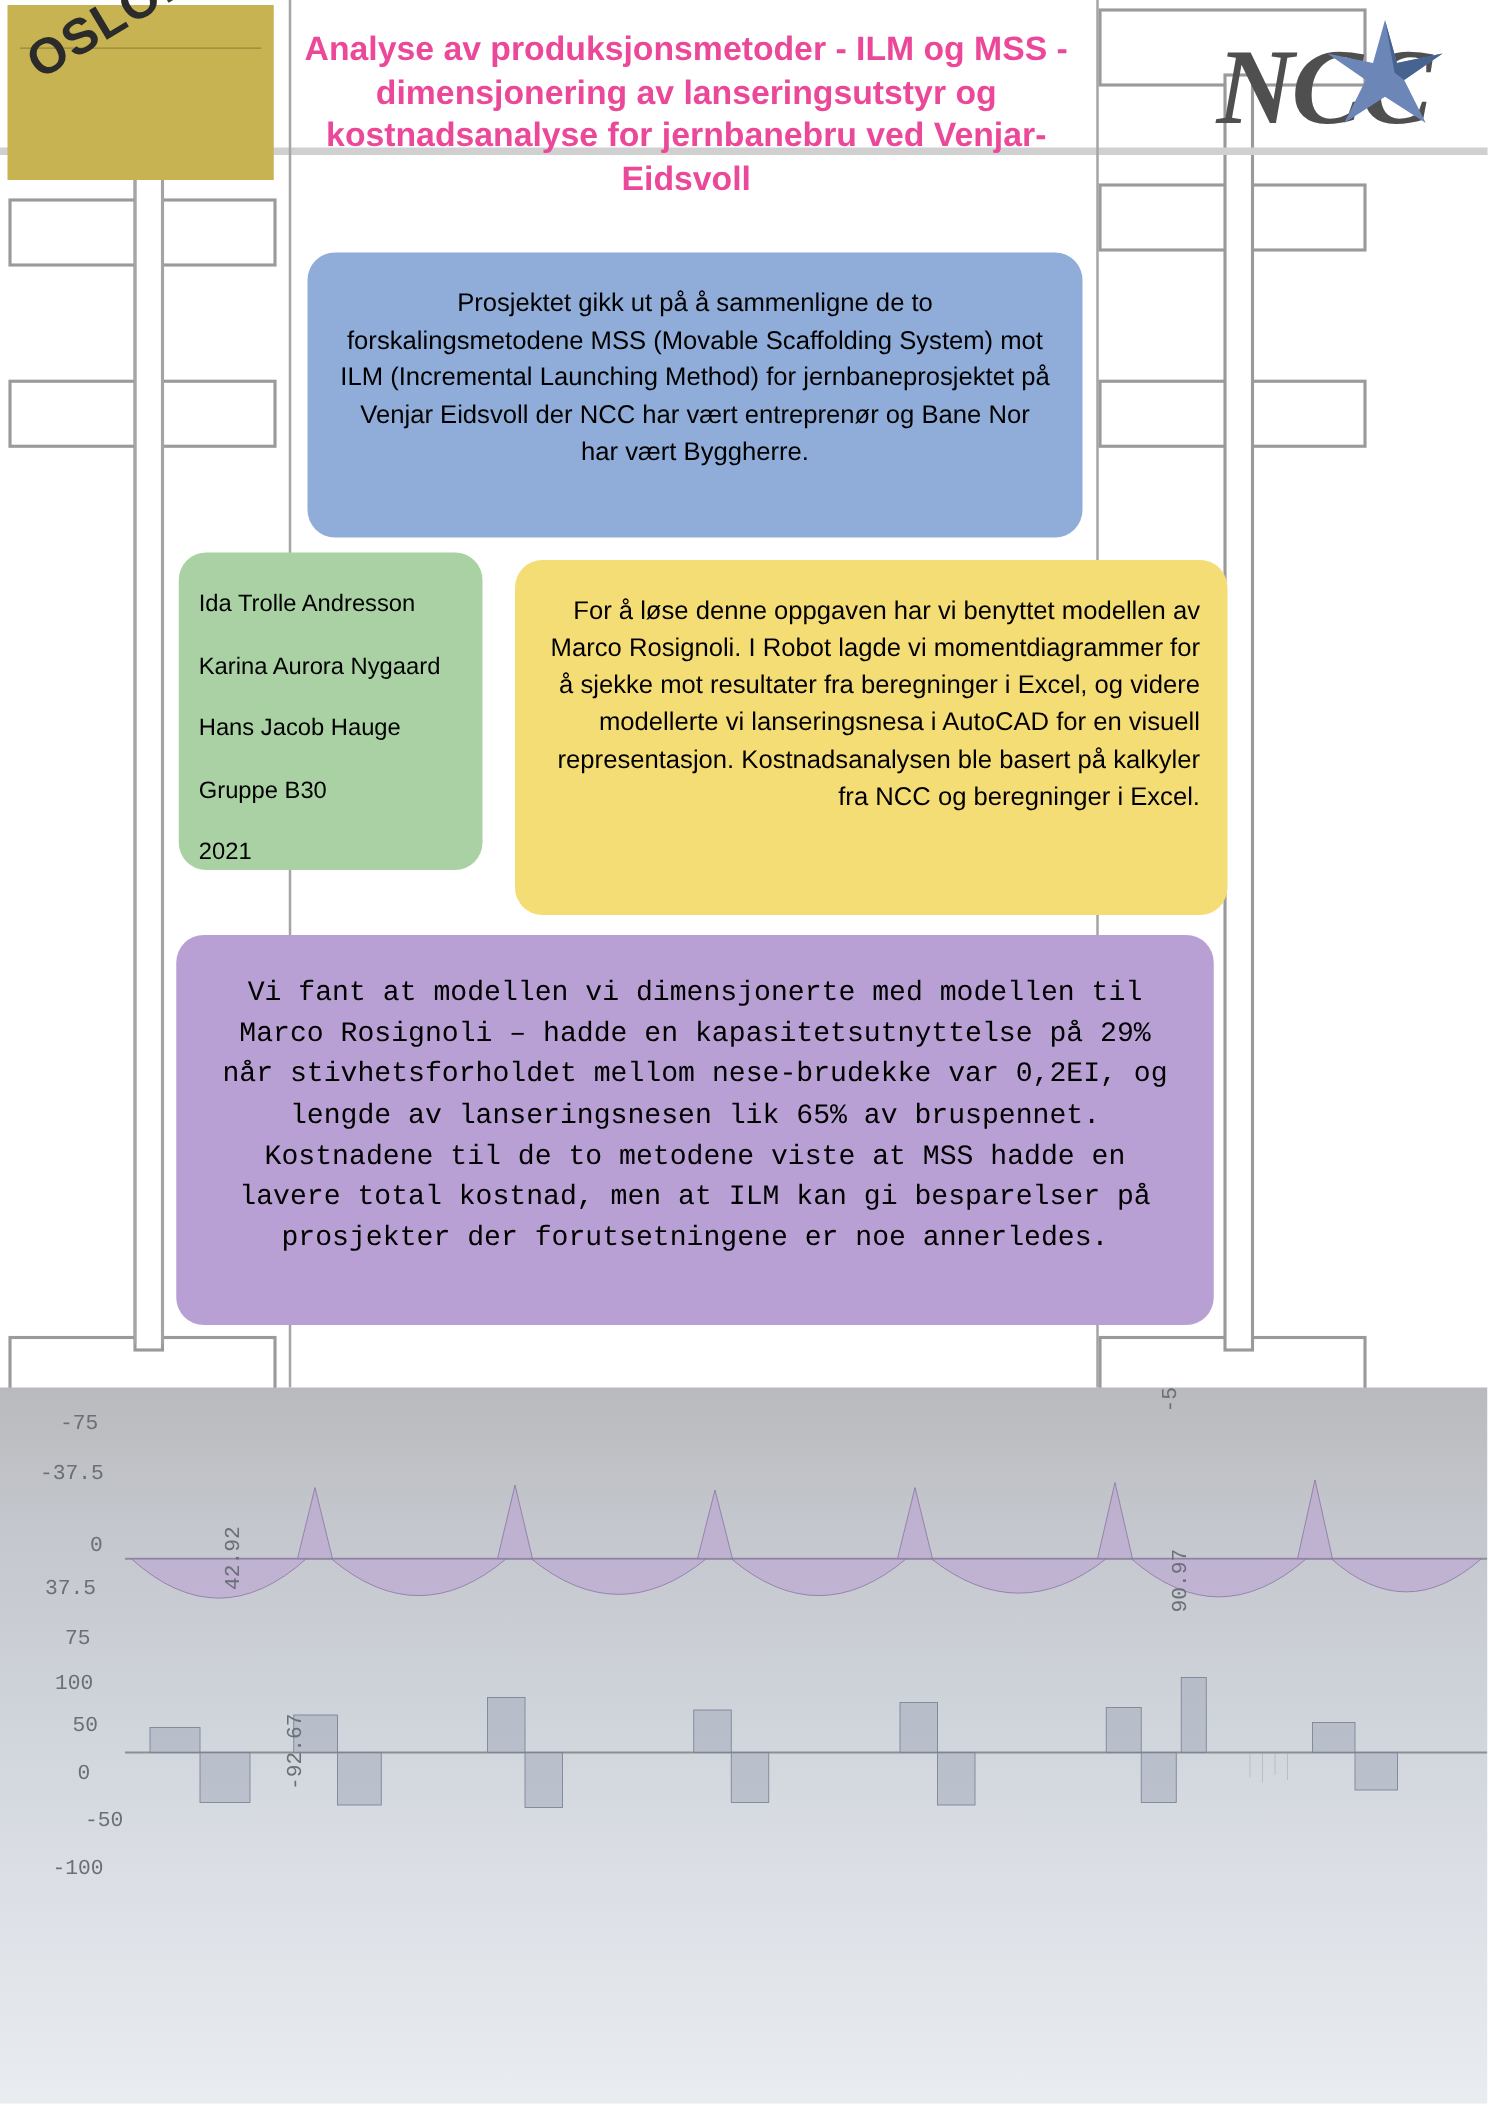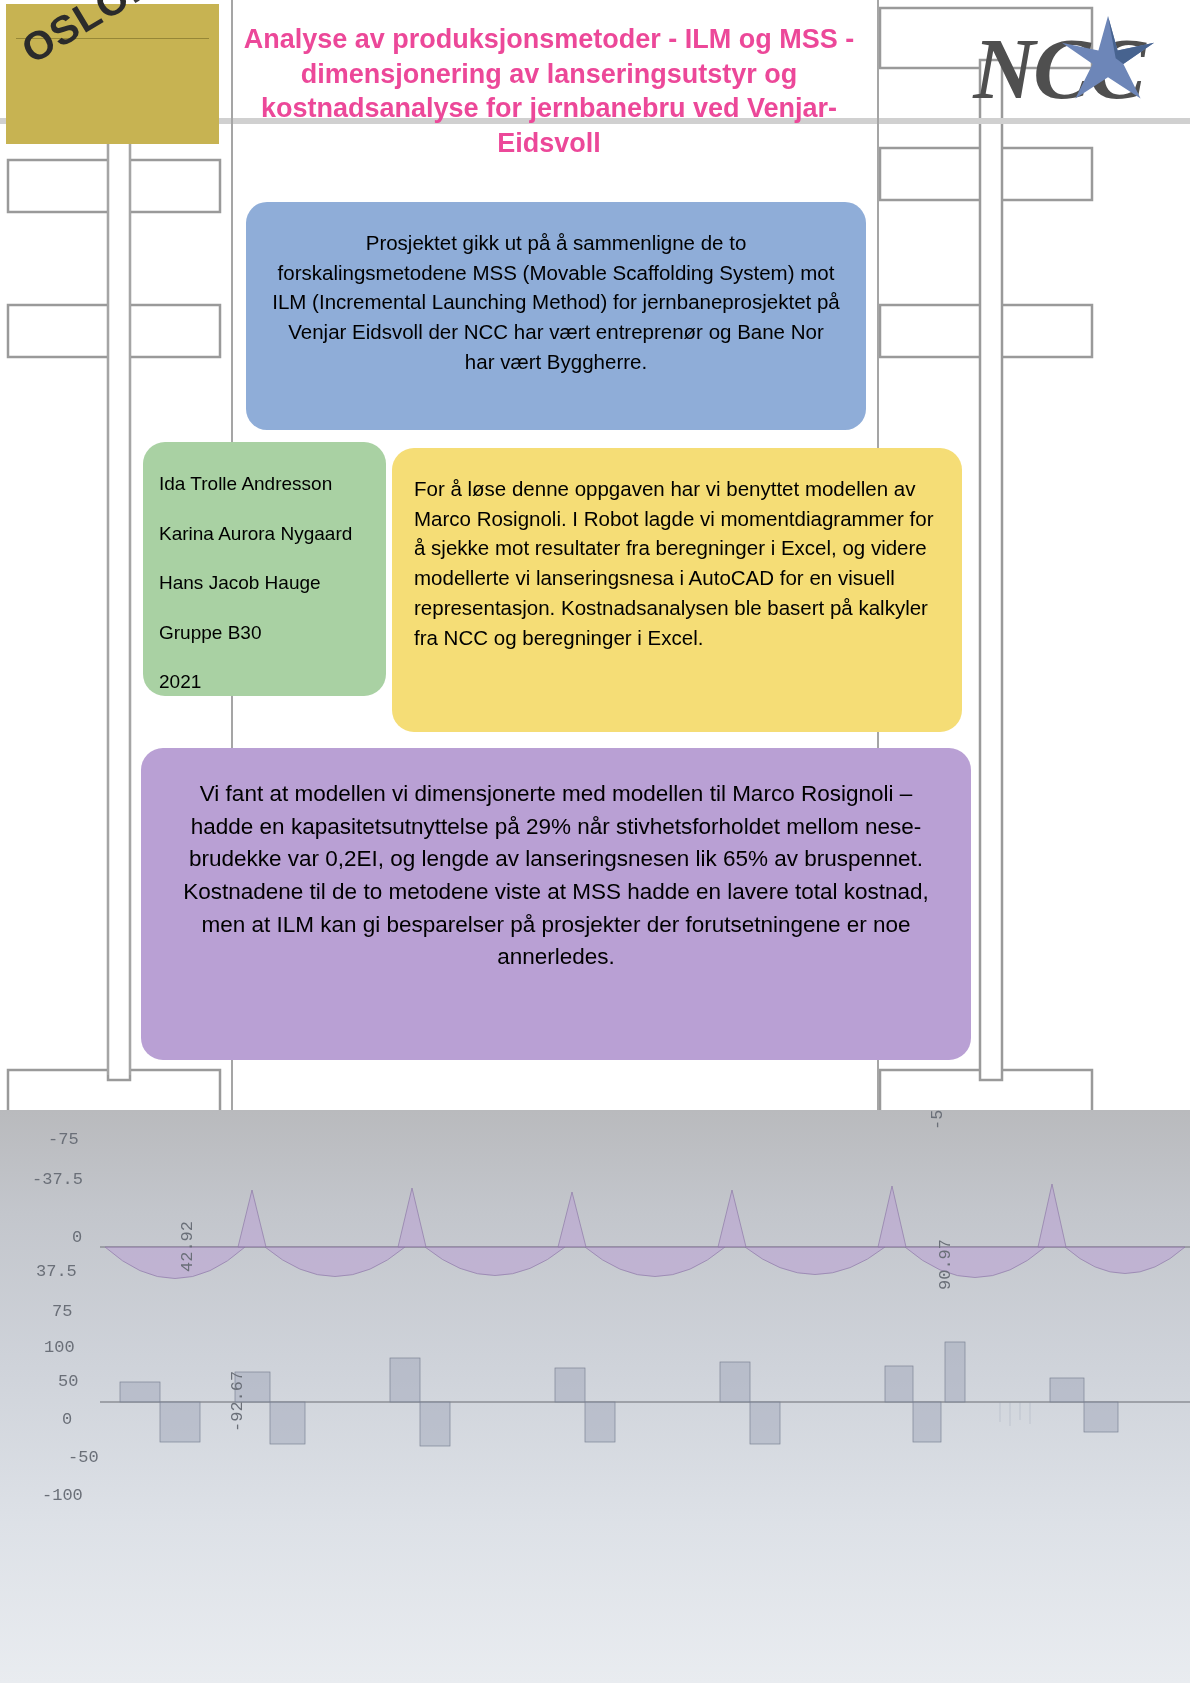--- a/index.html
+++ b/index.html
@@ -120,51 +120,51 @@
   }
   .box-intro {
     left: 246px;
     top: 202px;
     width: 620px;
     height: 228px;
     background: #8fadd8;
     text-align: center;
     font-size: 20.5px;
     padding: 26px 26px;
-    border-radius: 21px;
   }
   .box-authors {
     left: 143px;
     top: 442px;
     width: 243px;
     height: 254px;
     background: #a9d1a3;
     font-size: 19px;
     padding: 28px 0 0 16px;
   }
   .box-authors .author-line { margin-bottom: 22px; }
   .box-method {
-    left: 392px;
+    left: 412px;
     top: 448px;
     width: 570px;
     height: 284px;
     background: #f5dd76;
-    text-align: left;
+    text-align: right;
     font-size: 20.5px;
     padding: 26px 22px;
   }
   .box-result {
     left: 141px;
     top: 748px;
     width: 830px;
     height: 312px;
     background: #b9a0d4;
     text-align: center;
     font-size: 22.5px;
     padding: 30px 28px;
+    font-family: Liberation Mono, monospace;
   }
 
   .diagram-label {
     position: absolute;
     font-family: "Liberation Mono", monospace;
     color: #6a6f78;
     font-size: 17px;
   }
   .rot {
     transform: rotate(-90deg);

